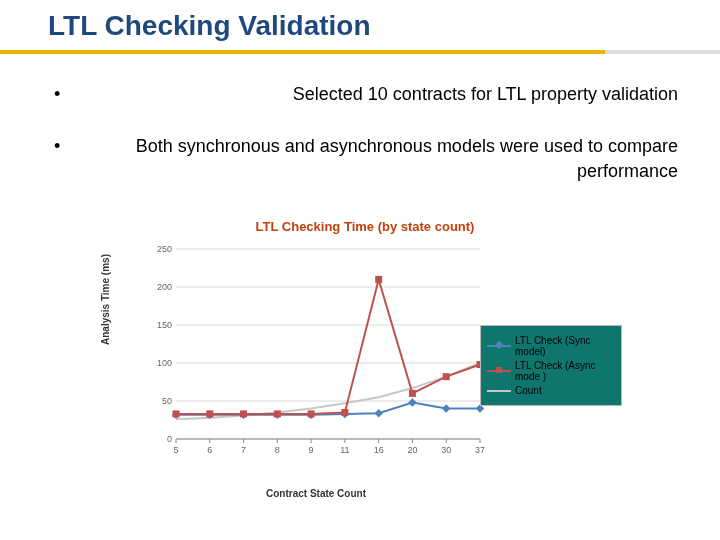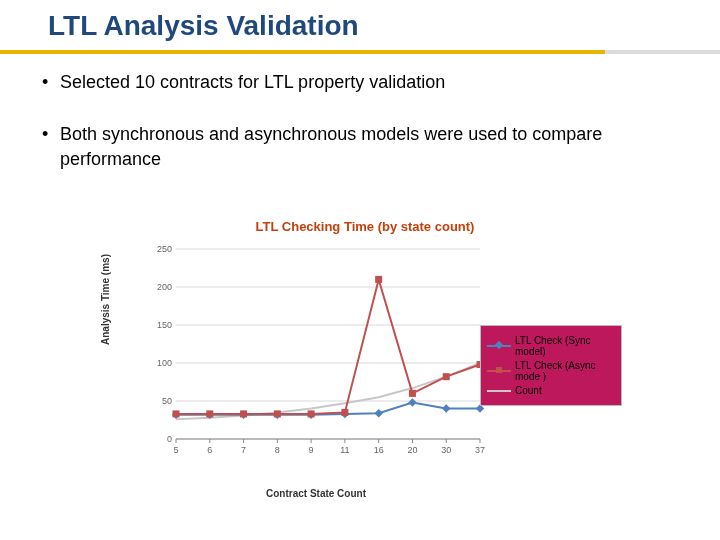--- a/index.html
+++ b/index.html
@@ -46,21 +46,22 @@
     position: absolute;
     left: 36px;
     top: 70px;
     right: 30px;
     font-size: 18px;
     line-height: 1.35;
   }
   .bullets ul {
     list-style: none;
     padding: 0;
-    margin: 0;
+    margin: 12px;
+    text-align: right;
   }
   .bullets li {
     position: relative;
     padding-left: 24px;
     margin-bottom: 28px;
   }
   .bullets li::before {
     content: "•";
     position: absolute;
     left: 6px;
@@ -117,21 +118,21 @@
     color: #333;
   }
   .legend {
     position: absolute;
     right: 8px;
     top: 110px;
     width: 128px;
     border: 1px solid #bbb;
     font-size: 10px;
     padding: 6px;
-    background: #be185d;
+    background: #0f766e;
   }
   .legend-row {
     display: flex;
     align-items: center;
     margin: 3px 0;
   }
   .legend-swatch {
     width: 24px;
     height: 10px;
     margin-right: 4px;
@@ -151,21 +152,21 @@
     top: 1px;
     width: 6px;
     height: 6px;
   }
 </style>
 </head>
 <body>
 
 <div class="slide">
 
-  <div class="title">LTL Analysis Validation</div>
+  <div class="title">LTL Checking Validation</div>
   <div class="underline"></div>
   <div class="thinunder"></div>
 
   <div class="bullets">
     <ul>
       <li>Selected 10 contracts for LTL property validation</li>
       <li>Both synchronous and asynchronous models were used to compare performance</li>
     </ul>
   </div>
 

